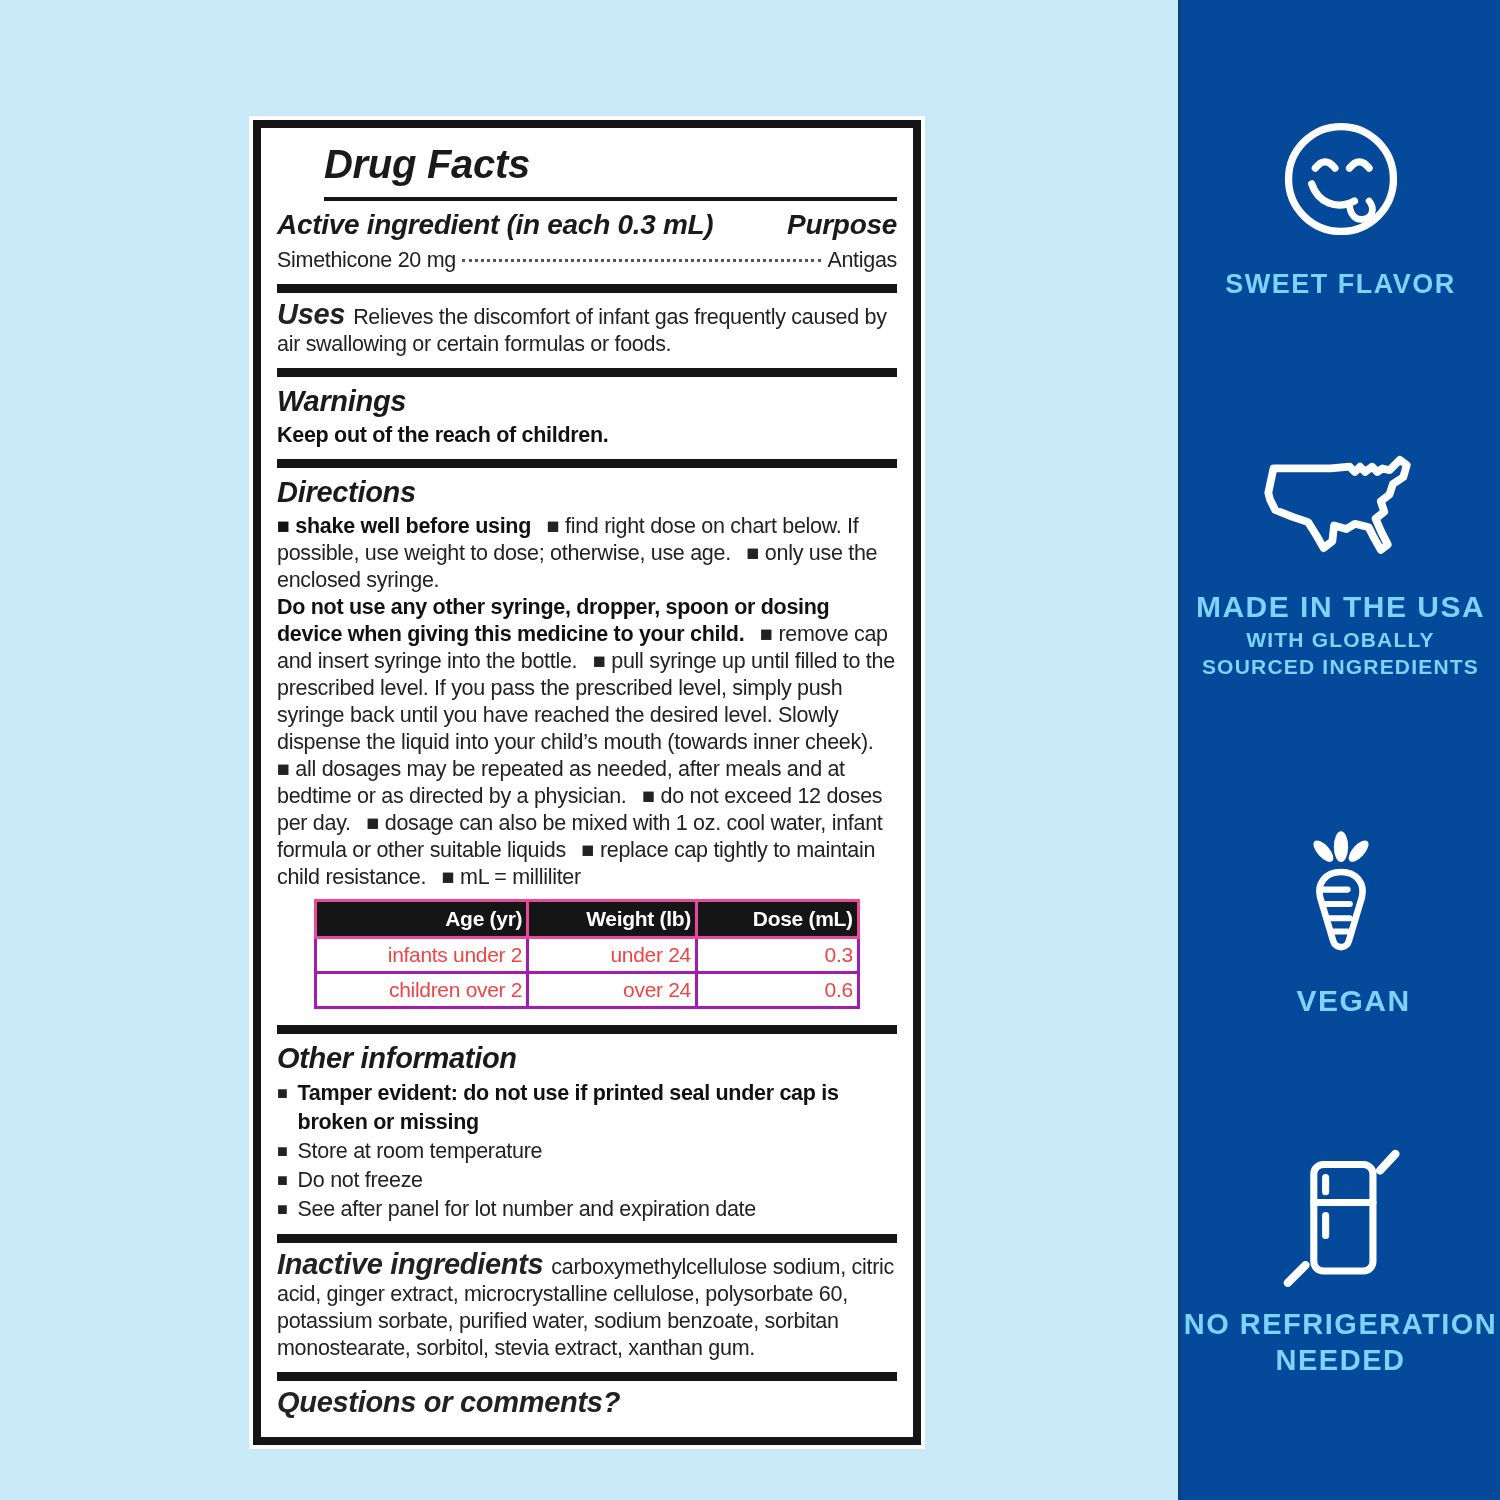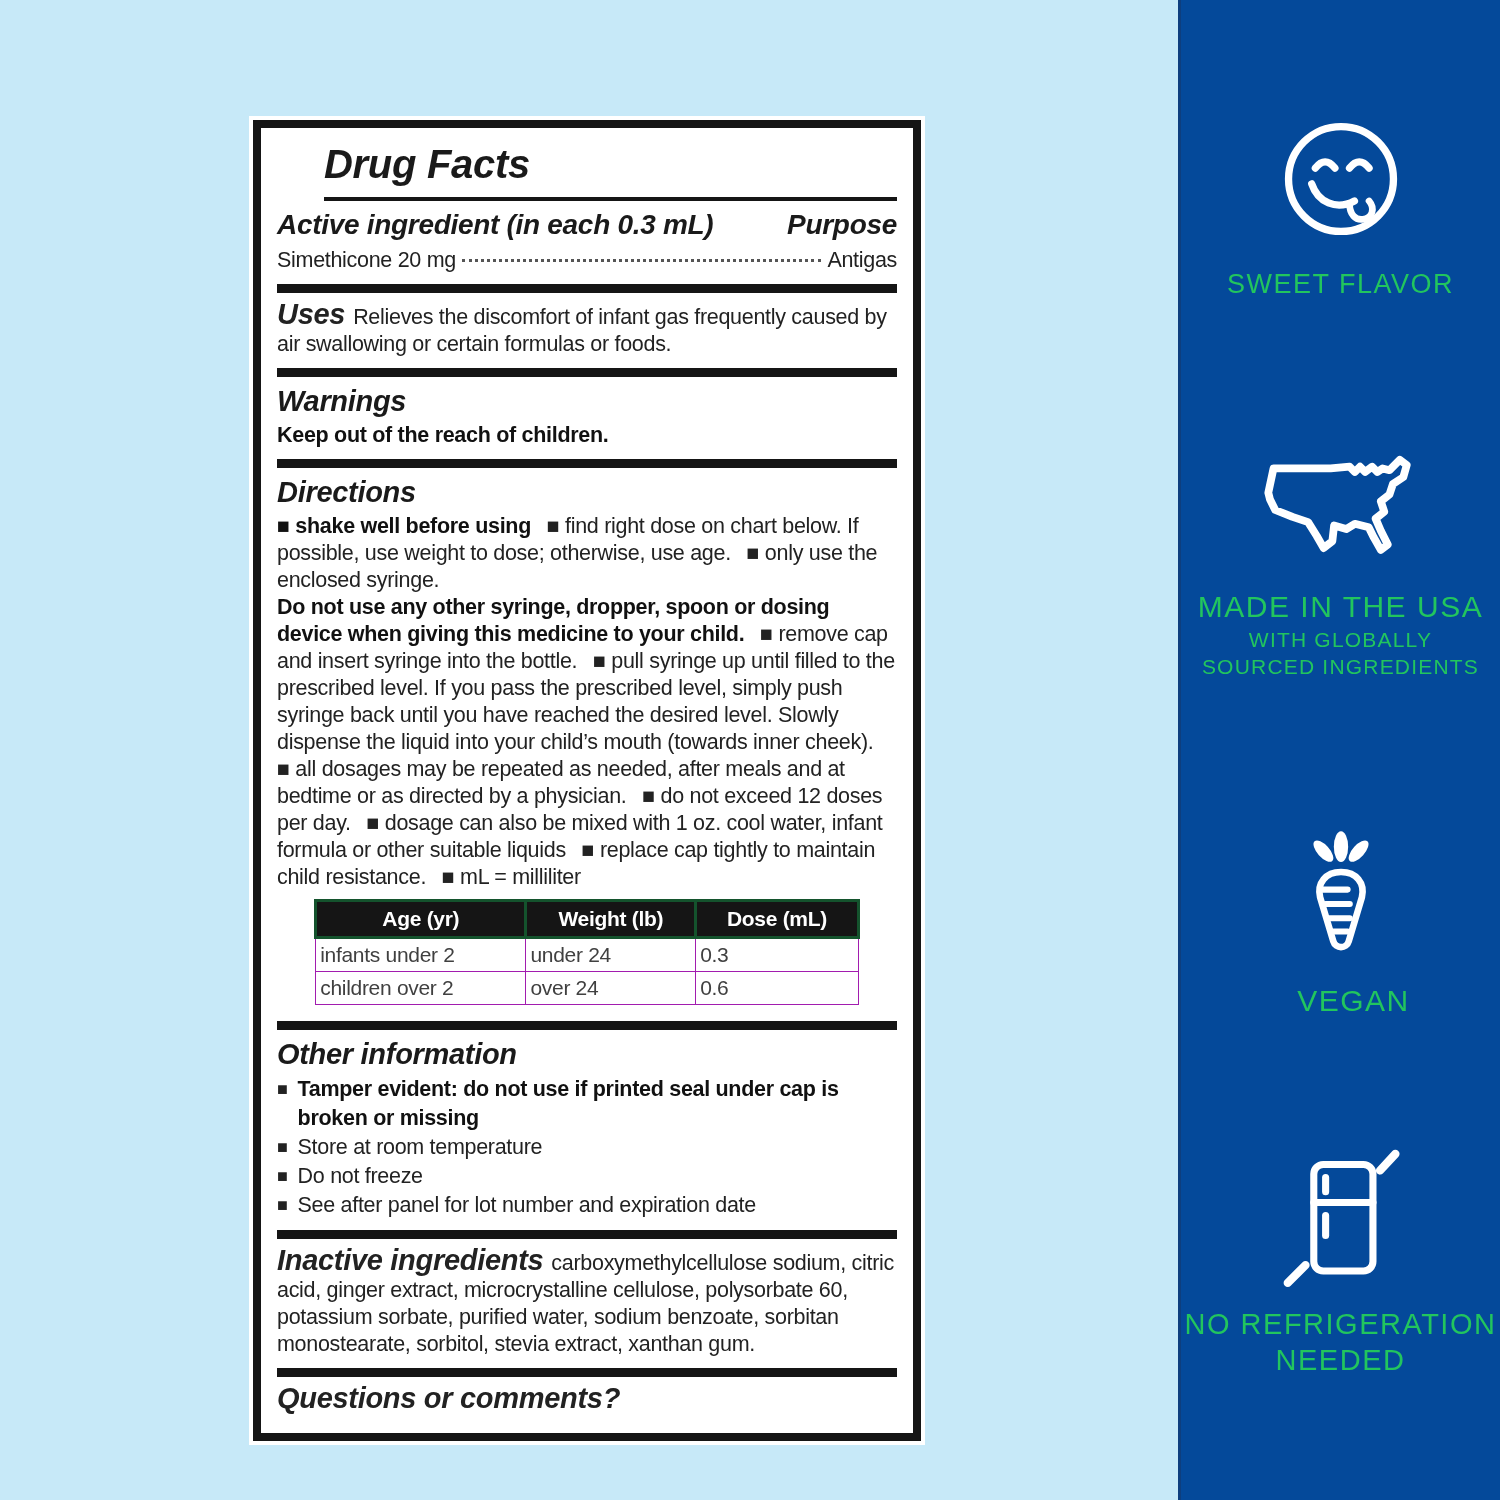--- a/index.html
+++ b/index.html
@@ -36,41 +36,41 @@
   .body-t { font-size:21.5px; line-height:27px; color:#222; }
   .bold-t { font-weight:bold; color:#111; }
   .ing-row { display:flex; align-items:baseline; margin-top:6px; }
   .leader { flex:1; border-bottom:3px dotted #555; margin:0 6px; transform:translateY(-5px); }
   .seg { margin-right:10px; }
 
   
   .dose-table { width:88%; margin:8px auto 6px auto; border-collapse:collapse; }
   .dose-table th {
     background:#151515; color:#fff; font-size:21px; font-weight:bold;
-    padding:5px 4px; border:3px solid #14532d;
+    padding:5px 4px; border:3px solid #ec4899;text-align:right;
   }
   .dose-table td {
-    font-size:21px; color:#404040; text-align:left;
-    padding:4px; border:1px solid #a21caf;
+    font-size:21px; color:#ef4444; text-align:right;
+    padding:4px; border:3px solid #a21caf;
   }
 
   
   .oi-list { list-style:none; }
   .oi-list li { display:flex; font-size:21.5px; line-height:29px; color:#222; }
   .oi-list .blt { margin-right:10px; font-size:18px; }
 
   
   .sidebar {
     position:absolute; top:0; right:0; width:322px; height:1500px;
     background:#04499A;
     border-left:3px solid #0E3E7E;
   }
   .side-item { position:absolute; left:0; right:0; text-align:center; }
   .side-icon { display:flex; justify-content:center; }
-  .side-text { color:#22c55e; font-weight:normal; letter-spacing:1.5px; }
+  .side-text { color:#7dd3fc; font-weight:bold; letter-spacing:1.5px; }
   .side-text .ln { font-size:27px; line-height:36px; }
   .side-text .big { font-size:30px; line-height:38px; }
   .side-text .small { font-size:21px; line-height:27px; letter-spacing:1.2px; }
   .it-1 { top:118px; } .it-1 .side-text { margin-top:26px; }
   .it-2 { top:454px; } .it-2 .side-text { margin-top:22px; }
   .it-3 { top:828px; } .it-3 .side-text { margin-top:22px;padding-left:26px; }
   .it-4 { top:1148px; } .it-4 .side-text { margin-top:16px; }
   svg .st { fill:none; stroke:#fff; stroke-linecap:round; stroke-linejoin:round; }
 </style>
 </head>

